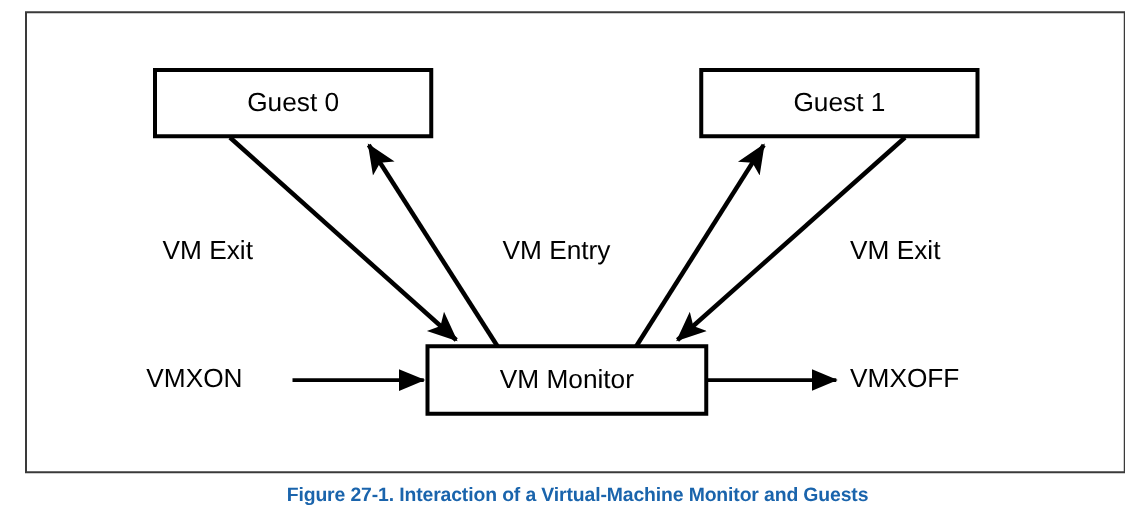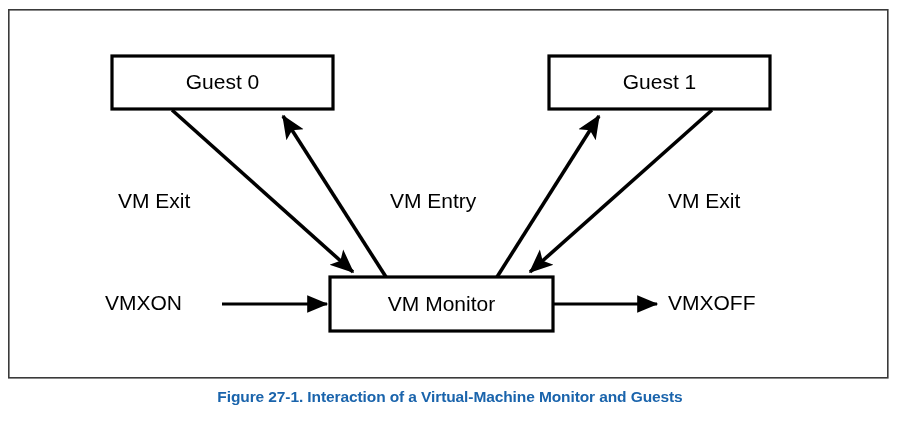--- a/index.html
+++ b/index.html
@@ -10,21 +10,21 @@
   }
   body {
     width: 900px;
     height: 424px;
     font-family: "Liberation Sans", sans-serif;
     position: relative;
     overflow: hidden;
   }
   #figure-root {
     position: absolute;
-    left: 0; top: 0;
+    left: 12px; top: 0;
     width: 757px;
     height: 424px;
   }
   #figure-svg {
     position: absolute;
     left: 0; top: 0;
     display: block;
   }
   .box-label {
     font-family: "Liberation Sans", sans-serif;

